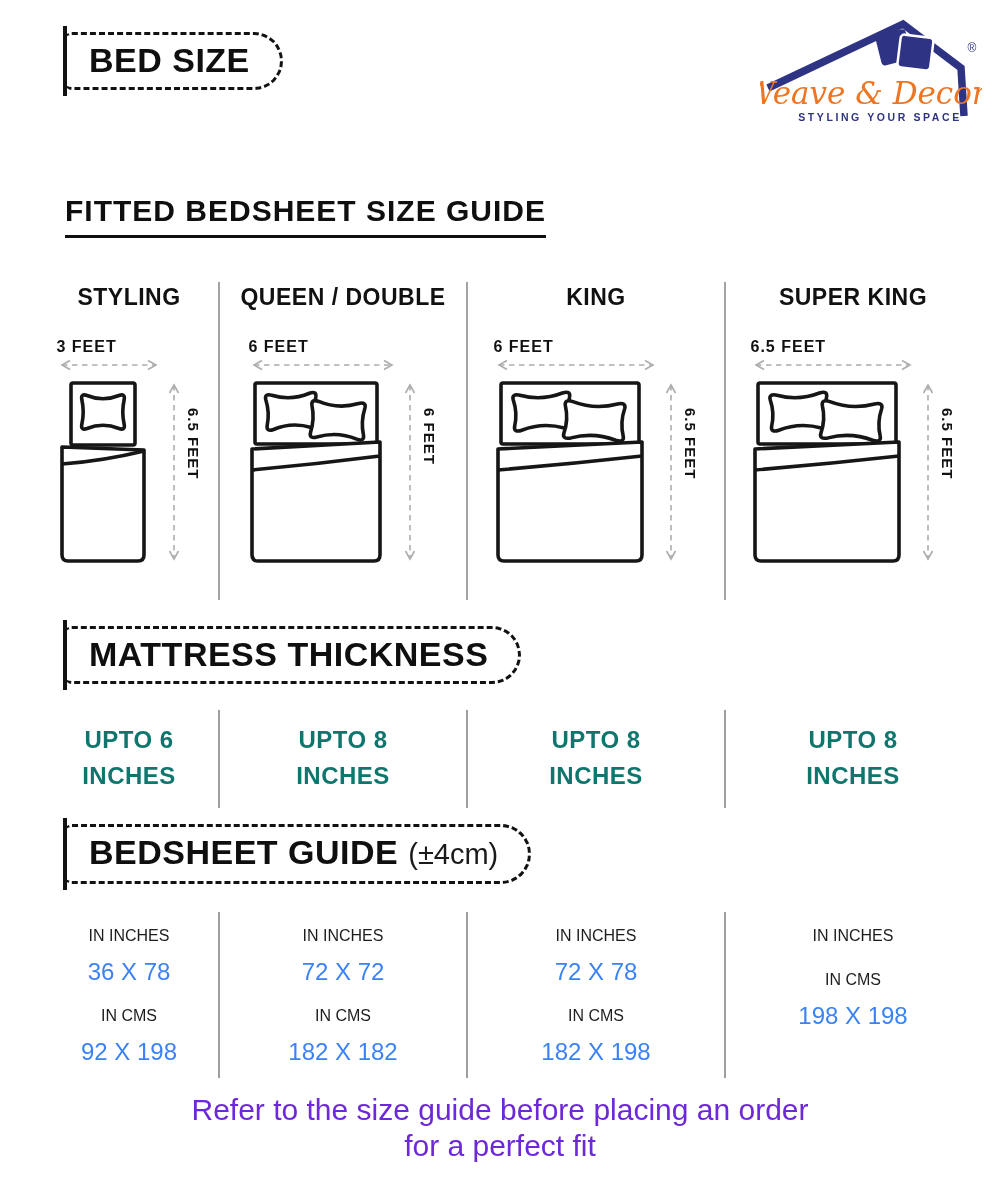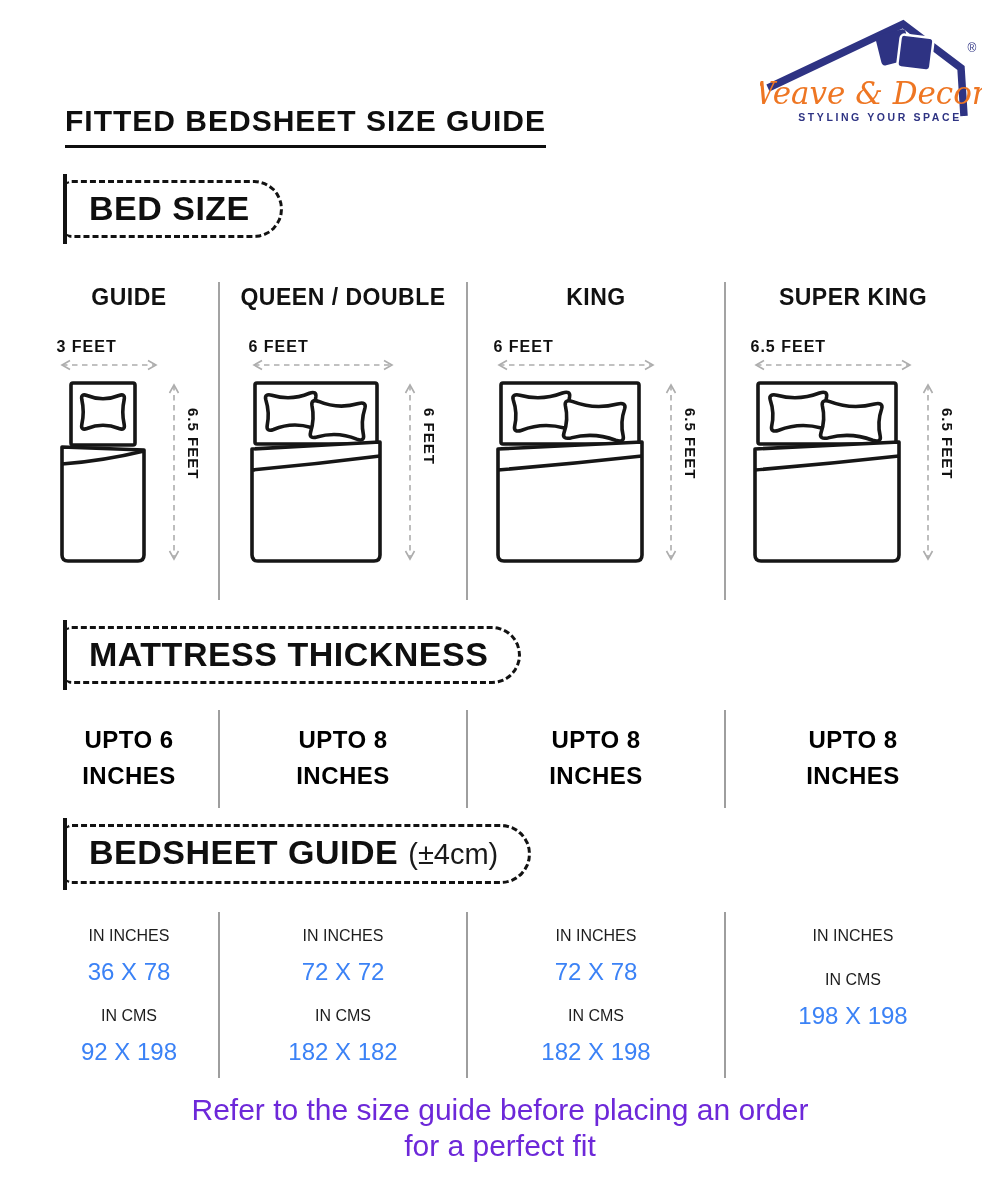--- a/index.html
+++ b/index.html
@@ -43,21 +43,21 @@
   .h-arrow { display:block; margin-bottom:7px; }
   .bed-svg { display:block; }
   .v-dim { display:flex; align-items:stretch; height:184px; gap:3px; }
   .v-label { writing-mode:vertical-rl; font-size:15px; font-weight:bold; letter-spacing:1px;
              color:#111; white-space:nowrap; padding-top:28px; }
 
   
   .thick-grid { margin-top:26px; }
   .thick-cell { text-align:center; padding:12px 0 14px; }
   .thick-cell:not(:last-child) { border-right:2px solid #9e9e9e; }
-  .thick-line { font-size:24px; font-weight:bold; letter-spacing:.5px; line-height:36px; color:#000000; }
+  .thick-line { font-size:24px; font-weight:bold; letter-spacing:.5px; line-height:36px; color:#0f766e; }
 
   
   .sheet-grid { margin-top:28px; }
   .sheet-cell { text-align:center; padding:8px 0 10px; }
   .sheet-cell:not(:last-child) { border-right:2px solid #9e9e9e; }
   .sheet-sub { font-size:16px; color:#1d1d1d; line-height:32px; margin-bottom:4px; }
   .sheet-val { font-size:24px; color:#3b82f6; line-height:32px; }
   .cms-gap { margin-top:12px; }
 
   
@@ -74,30 +74,30 @@
       <g>
         <rect x="118" y="20" width="31" height="31" rx="4" fill="#2e3383" transform="rotate(-14 133 35)"></rect>
         <rect x="139" y="24" width="33" height="33" rx="4" fill="#2e3383" stroke="#ffffff" stroke-width="2.5" transform="rotate(7 155 40)"></rect>
       </g>
       <text x="212" y="40" text-anchor="middle" font-size="12" fill="#2e3383">®</text>
       <text x="105" y="92" text-anchor="middle" font-family="DejaVu Serif, serif" font-style="italic" font-size="31" fill="#ee7623">Weave &amp; Decor</text>
       <text x="120" y="109" text-anchor="middle" font-size="10.5" font-weight="bold" letter-spacing="2.6" fill="#2e3383">STYLING YOUR SPACE</text>
     </svg>
   </div>
 
-  <div><h1 class="title">FITTED BEDSHEET SIZE GUIDE</h1></div>
-
   <div><div class="badge badge1">
     <span>BED SIZE</span>
   </div></div>
 
+  <div><h1 class="title">FITTED BEDSHEET SIZE GUIDE</h1></div>
+
   <div class="cols-grid bed-grid">
 
     <div class="bed-cell">
-      <div class="bed-head">GUIDE</div>
+      <div class="bed-head">STYLING</div>
       <div class="bed-body">
         <div class="bed-stack">
           <div class="w-label">3 FEET</div>
           <svg class="h-arrow" width="104" height="16" viewBox="0 0 104 16">
             <line x1="5" y1="8" x2="99" y2="8" stroke="#adadad" stroke-width="1.6" stroke-dasharray="5.5 4.5"></line>
             <path d="M13 3.5 L5 8 L13 12.5" fill="none" stroke="#adadad" stroke-width="1.6"></path>
             <path d="M91 3.5 L99 8 L91 12.5" fill="none" stroke="#adadad" stroke-width="1.6"></path>
           </svg>
           <svg class="bed-svg" width="92" height="184" viewBox="0 0 92 184">
             <g fill="#ffffff" stroke="#161616" stroke-width="3.6" stroke-linejoin="round">

